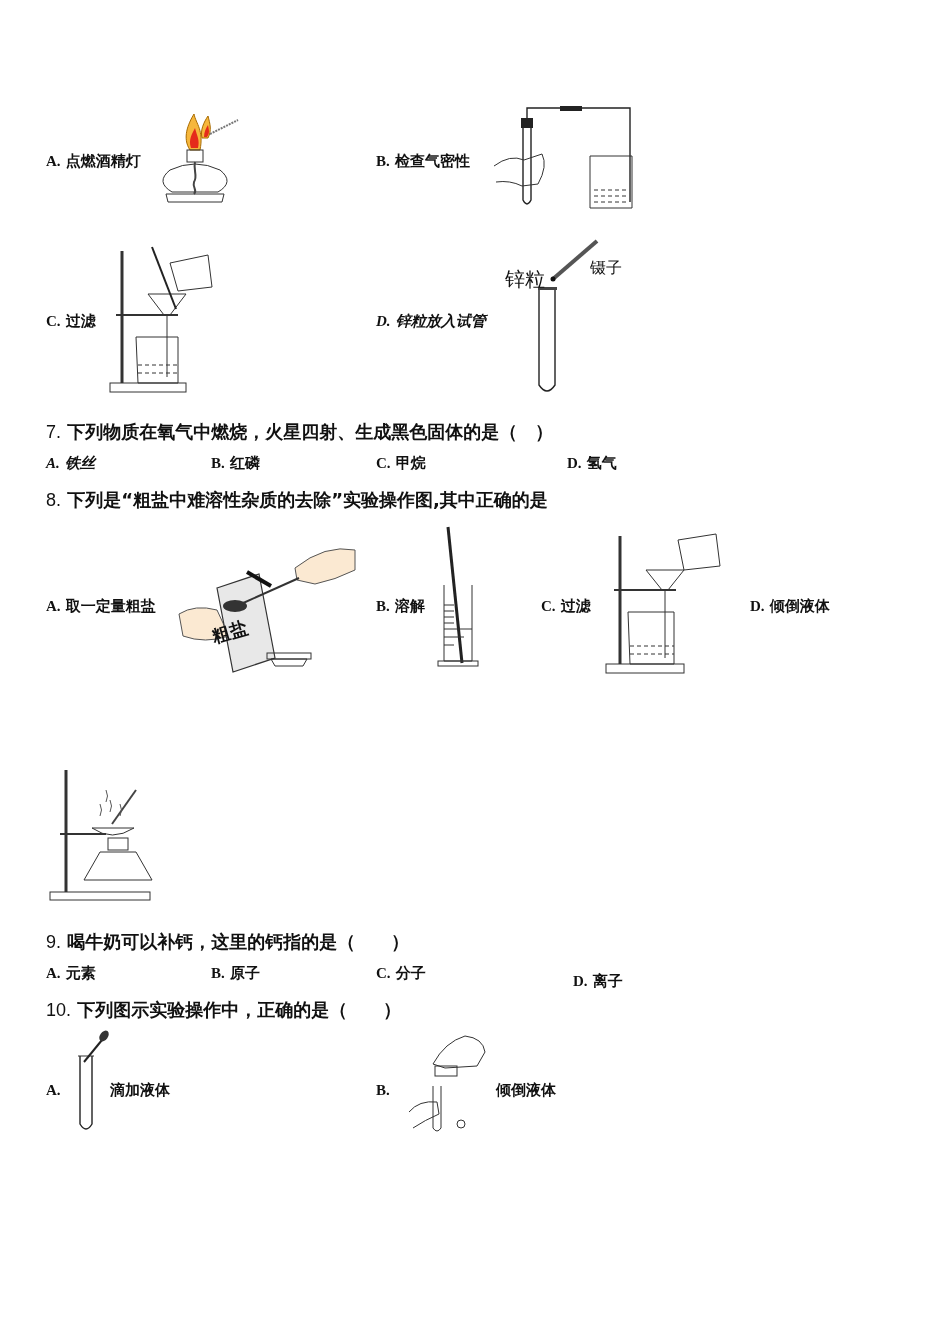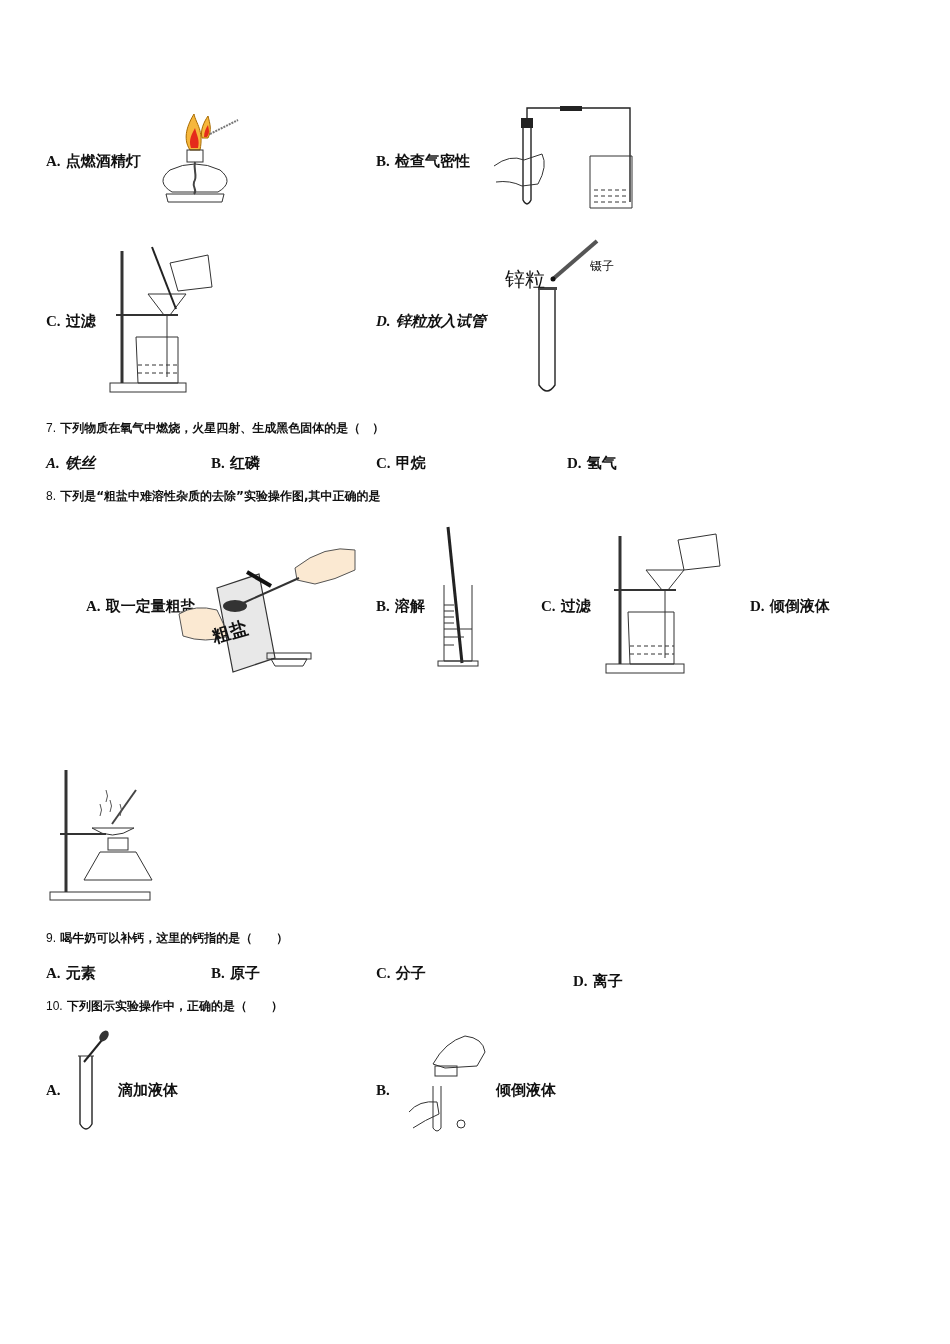--- a/index.html
+++ b/index.html
@@ -1,21 +1,21 @@
 <!DOCTYPE html>
 <html><head>
 <meta charset="utf-8">
 <style>
   html, body { margin: 0; padding: 0; background: #ffffff; }
   body { width: 950px; height: 1344px; position: relative; overflow: hidden;
          font-family: "DejaVu Sans", "Liberation Sans", sans-serif; color: #111; }
   .abs { position: absolute; }
   .lbl { font-size: 15px; font-weight: bold; white-space: nowrap; }
   .letter { font-family: "Liberation Serif", "DejaVu Serif", serif; font-weight: bold; font-size: 15px; }
-  .q { font-size: 12px; font-weight: bold; white-space: nowrap; }
+  .q { font-size: 18px; font-weight: bold; white-space: nowrap; }
   .qnum { font-family: "Liberation Sans", sans-serif; font-weight: normal; }
   svg { position: absolute; overflow: visible; }
   .stroke { stroke: #222; fill: none; stroke-width: 1.4; }
   .thin { stroke: #333; fill: none; stroke-width: 1; }
 </style>
 </head>
 <body>
 
 <div class="abs lbl" style="left:46px;top:152px;">
   <span class="letter">A.</span>
@@ -74,37 +74,37 @@
   <span>锌粒放入试管</span>
 </div>
 
 <svg style="left:535px;top:235px;" width="70" height="160">
   <path d="M4 54 L 4 150 Q 12 162 20 150 L 20 54" class="stroke"></path>
   <rect x="3" y="52" width="19" height="3" fill="#444"></rect>
   <line x1="18" y1="44" x2="62" y2="6" stroke="#555" stroke-width="4"></line>
   <circle cx="18" cy="44" r="2.5" fill="#111"></circle>
 </svg>
 <div class="abs" style="left:505px;top:266px;font-size:20px;">锌粒</div>
-<div class="abs" style="left:590px;top:258px;font-size:12px;">镊子</div>
+<div class="abs" style="left:590px;top:258px;font-size:16px;">镊子</div>
 
 <div class="abs q" style="left:46px;top:420px;">
   <span class="qnum">7.</span>
   <span>下列物质在氧气中燃烧，火星四射、生成黑色固体的是（　）</span>
 </div>
 <div class="abs lbl" style="left:46px;top:454px;font-style:italic;"><span class="letter">A.</span> <span>铁丝</span></div>
 <div class="abs lbl" style="left:211px;top:454px;"><span class="letter">B.</span> <span>红磷</span></div>
 <div class="abs lbl" style="left:376px;top:454px;"><span class="letter">C.</span> <span>甲烷</span></div>
 <div class="abs lbl" style="left:541px;top:454px;margin-left:26px;"><span class="letter">D.</span> <span>氢气</span></div>
 
 <div class="abs q" style="left:46px;top:488px;">
   <span class="qnum">8.</span>
   <span>下列是“粗盐中难溶性杂质的去除”实验操作图,其中正确的是</span>
 </div>
 
-<div class="abs lbl" style="left:46px;top:597px;margin-left:40px;"><span class="letter">A.</span> <span>取一定量粗盐</span></div>
+<div class="abs lbl" style="left:46px;top:597px;"><span class="letter">A.</span> <span>取一定量粗盐</span></div>
 
 <svg style="left:175px;top:540px;" width="185" height="140">
   <path d="M120 28 Q 150 4 180 10 L 180 30 Q 160 40 140 44 L 122 40 Z" fill="#fbe9d2" stroke="#555" stroke-width="1"></path>
   <path d="M4 74 Q 20 64 42 70 L 54 96 Q 30 104 8 96 Z" fill="#fbe9d2" stroke="#555" stroke-width="1"></path>
   <path d="M42 48 L 84 34 L 100 118 L 58 132 Z" fill="#e8e8e8" stroke="#333" stroke-width="1.2"></path>
   <line x1="72" y1="32" x2="96" y2="46" stroke="#111" stroke-width="4"></line>
   <ellipse cx="60" cy="66" rx="12" ry="6" fill="#333"></ellipse>
   <line x1="66" y1="64" x2="124" y2="38" stroke="#333" stroke-width="2"></line>
   <rect x="92" y="113" width="44" height="6" class="thin"></rect>
   <path d="M96 119 L 132 119 L 128 126 L 100 126 Z" class="thin"></path>
@@ -170,21 +170,21 @@
 <div class="abs lbl" style="left:46px;top:1081px;">
   <span class="letter">A.</span>
 </div>
 
 <svg style="left:74px;top:1028px;" width="40" height="106">
   <path d="M6 28 L 6 96 Q 12 106 18 96 L 18 28" class="stroke"></path>
   <line x1="4" y1="28" x2="20" y2="28" class="thin"></line>
   <line x1="10" y1="34" x2="28" y2="12" stroke="#222" stroke-width="2"></line>
   <ellipse cx="30" cy="8" rx="4" ry="6" fill="#333" transform="rotate(35 30 8)"></ellipse>
 </svg>
-<div class="abs lbl" style="left:118px;top:1081px;">滴加液体</div>
+<div class="abs lbl" style="left:110px;top:1081px;">滴加液体</div>
 
 <div class="abs lbl" style="left:376px;top:1081px;">
   <span class="letter">B.</span>
 </div>
 
 <svg style="left:405px;top:1034px;" width="90" height="100">
   <path d="M28 30 Q 40 8 60 2 Q 78 4 80 18 L 72 32 L 40 34 Z" class="thin"></path>
   <rect x="30" y="32" width="22" height="10" class="thin"></rect>
   <path d="M28 52 L 28 94 Q 32 100 36 94 L 36 52" class="thin"></path>
   <path d="M4 78 Q 14 66 32 68 L 34 80 Q 20 86 8 94" class="thin"></path>

